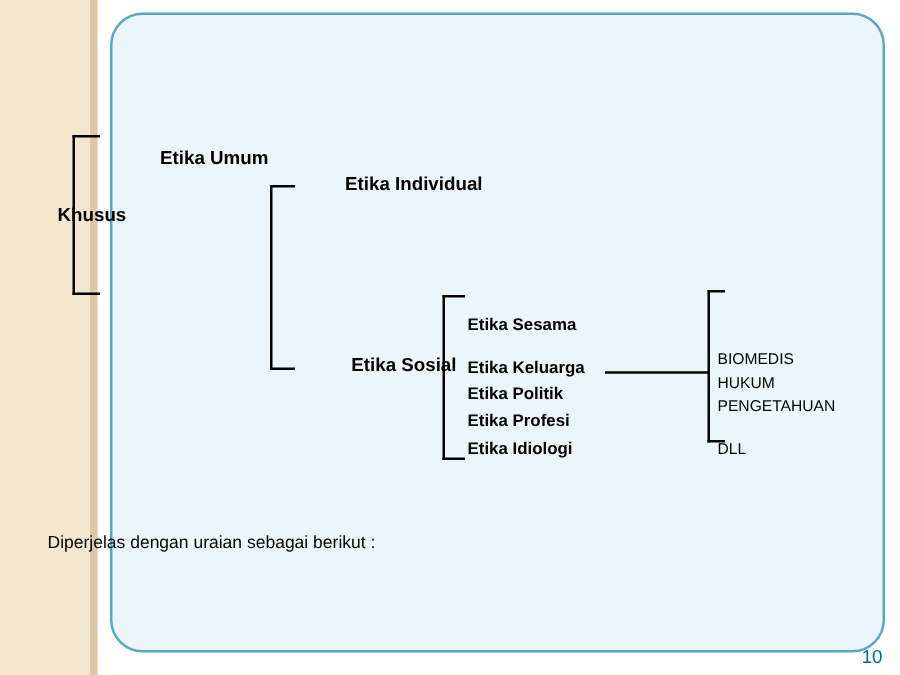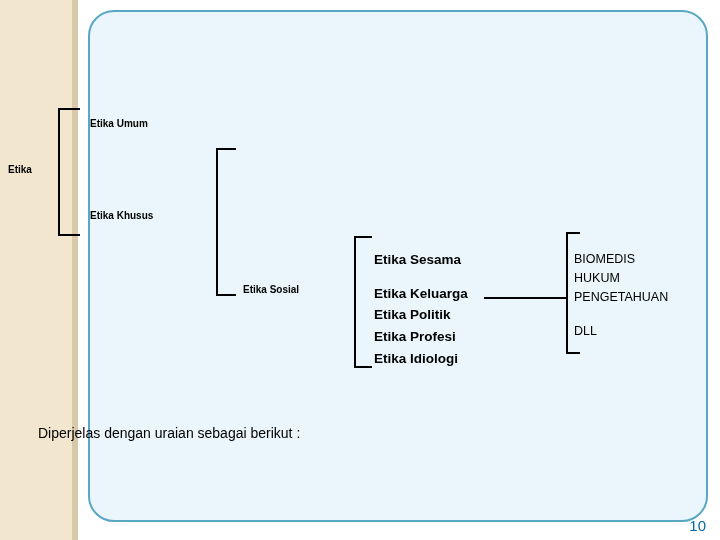--- a/index.html
+++ b/index.html
@@ -49,30 +49,32 @@
     box-sizing: border-box;
   }
   
   .txt {
     position: absolute;
     white-space: nowrap;
     color: #000000;
     line-height: 1.2;
   }
   .b14 {
-    font-size: 10px;
+    font-size: 15px;
     font-weight: bold;
+    margin-left: 38px;
   }
   .b13 {
     font-size: 13.5px;
     font-weight: bold;
   }
   .n12 {
     font-size: 12.5px;
     font-weight: normal;
+    margin-top: 28px;
   }
   .n14 {
     font-size: 14px;
     font-weight: normal;
   }
   
   .bracket {
     position: absolute;
     border-left: 2.5px solid #000000;
     border-top: 2.5px solid #000000;
@@ -97,30 +99,30 @@
 </head>
 <body>
 
 <div id="slide">
 
   <div class="left-band"></div>
   <div class="left-band-edge"></div>
 
   <div class="panel"></div>
 
-  <div class="txt b14" style="left:8px; top:164px;">Etika</div>
+  <div class="txt b14" style="left:8px; top:164px;">Khusus</div>
 
   <div class="bracket" style="left:58px; top:108px; width:22px; height:128px;"></div>
 
   <div class="txt b14" style="left:90px; top:118px;">Etika Umum</div>
 
-  <div class="txt b14" style="left:90px; top:210px;">Etika Khusus</div>
 
   <div class="bracket" style="left:216px; top:148px; width:20px; height:148px;"></div>
 
+  <div class="txt b14" style="left:238px; top:139px;">Etika Individual</div>
 
   <div class="txt b14" style="left:243px; top:284px;">Etika Sosial</div>
 
   <div class="bracket" style="left:354px; top:236px; width:18px; height:132px;"></div>
 
   <div class="txt b13" style="left:374px; top:252px;">Etika Sesama</div>
   <div class="txt b13" style="left:374px; top:272px;margin-top:14px;">Etika Keluarga</div>
   <div class="txt b13" style="left:374px; top:285px;margin-top:44px;">Etika Profesi</div>
   <div class="txt b13" style="left:374px; top:307px;">Etika Politik</div>
   <div class="txt b13" style="left:374px; top:351px;">Etika Idiologi</div>

